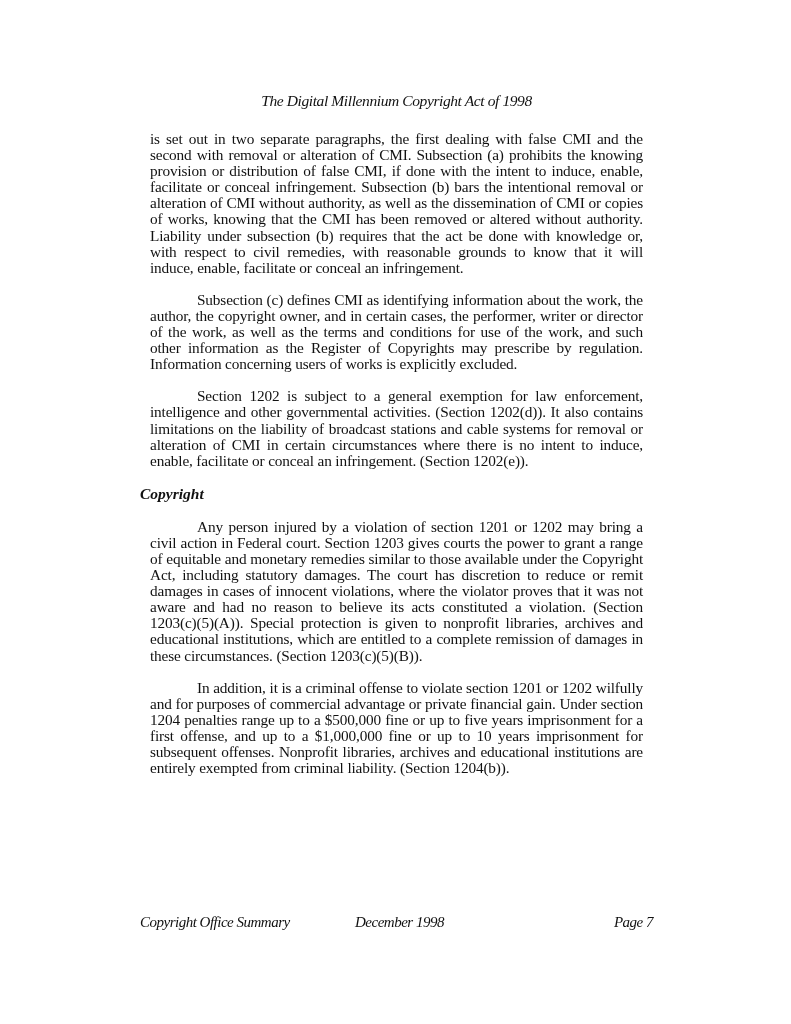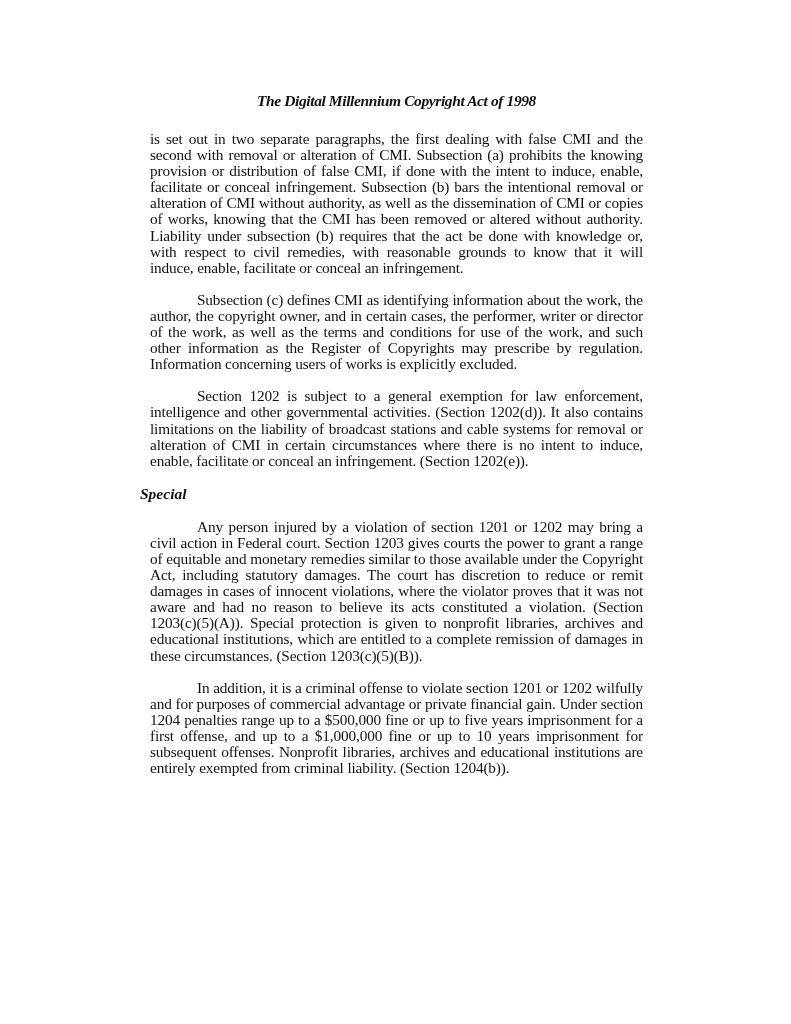--- a/index.html
+++ b/index.html
@@ -24,21 +24,20 @@
     .running-header {
       position: absolute;
       top: 91px;
       left: 140px;
       width: 513px;
       text-align: center;
       font-style: italic;
       font-size: 15.5px;
       letter-spacing: -0.4px;
       line-height: 20px;
-      font-weight: bold;
     }
     .body-text {
       position: absolute;
       top: 121px;
       left: 140px;
       width: 513px;
     }
     .para {
       margin: 10px;
       font-size: 15.3px;
@@ -79,20 +78,25 @@
 
 <div class="page">
 
   <div class="running-header">The Digital Millennium Copyright Act of 1998</div>
 
   <div class="body-text">
     <p class="para">is set out in two separate paragraphs, the first dealing with false CMI and the second with removal or alteration of CMI.  Subsection (a) prohibits the  knowing provision or distribution of false CMI, if done with the intent to induce, enable, facilitate or conceal infringement.  Subsection (b) bars the intentional removal or alteration of CMI without authority, as well as the dissemination of CMI or copies of works, knowing that the CMI has been removed or altered without authority.  Liability under subsection (b) requires that the act be done with knowledge or, with respect to civil remedies, with reasonable grounds to know that it will induce, enable, facilitate or conceal an infringement.</p>
     <p class="para indent">Subsection (c) defines CMI as identifying information about the work, the author, the copyright owner, and in certain cases, the performer, writer or director of the work, as well as the terms and conditions for use of the work, and such other information as the Register of Copyrights may prescribe by regulation.  Information concerning users of works is explicitly excluded.</p>
     <p class="para indent">Section 1202 is subject to a general exemption for law enforcement, intelligence and other governmental activities. (Section 1202(d)).  It also contains limitations on the liability of broadcast stations and cable systems for removal or alteration of CMI in certain circumstances where there is no intent to induce, enable, facilitate or conceal an infringement. (Section 1202(e)).</p>
 
-    <h2 class="section-heading">Special</h2>
+    <h2 class="section-heading">Copyright</h2>
 
     <p class="para indent">Any person injured by a violation of section 1201 or 1202 may bring a civil action in Federal court.  Section 1203 gives courts the power to grant a range of equitable and monetary remedies similar to those available under the Copyright Act, including statutory damages.  The court has discretion to reduce or remit damages in cases of innocent violations, where the violator proves that it was not aware and had no reason to believe its acts constituted a violation.  (Section 1203(c)(5)(A)).  Special protection is given to nonprofit libraries, archives and educational institutions, which are entitled to a complete remission of damages in these circumstances.  (Section 1203(c)(5)(B)).</p>
     <p class="para indent">In addition, it is a criminal offense to violate section 1201 or 1202 wilfully and for purposes of commercial advantage or private financial gain.  Under section 1204 penalties range up to a $500,000 fine or up to five years imprisonment for a first offense, and up to a $1,000,000 fine or up to 10 years imprisonment for subsequent offenses.  Nonprofit libraries, archives and educational institutions are entirely exempted from criminal liability.  (Section 1204(b)).</p>
   </div>
 
+  <div class="footer">
+    <span class="footer-left">Copyright Office Summary</span>
+    <span class="footer-center">December 1998</span>
+    <span class="footer-right">Page 7</span>
+  </div>
 
 </div>
 
 </body></html>

